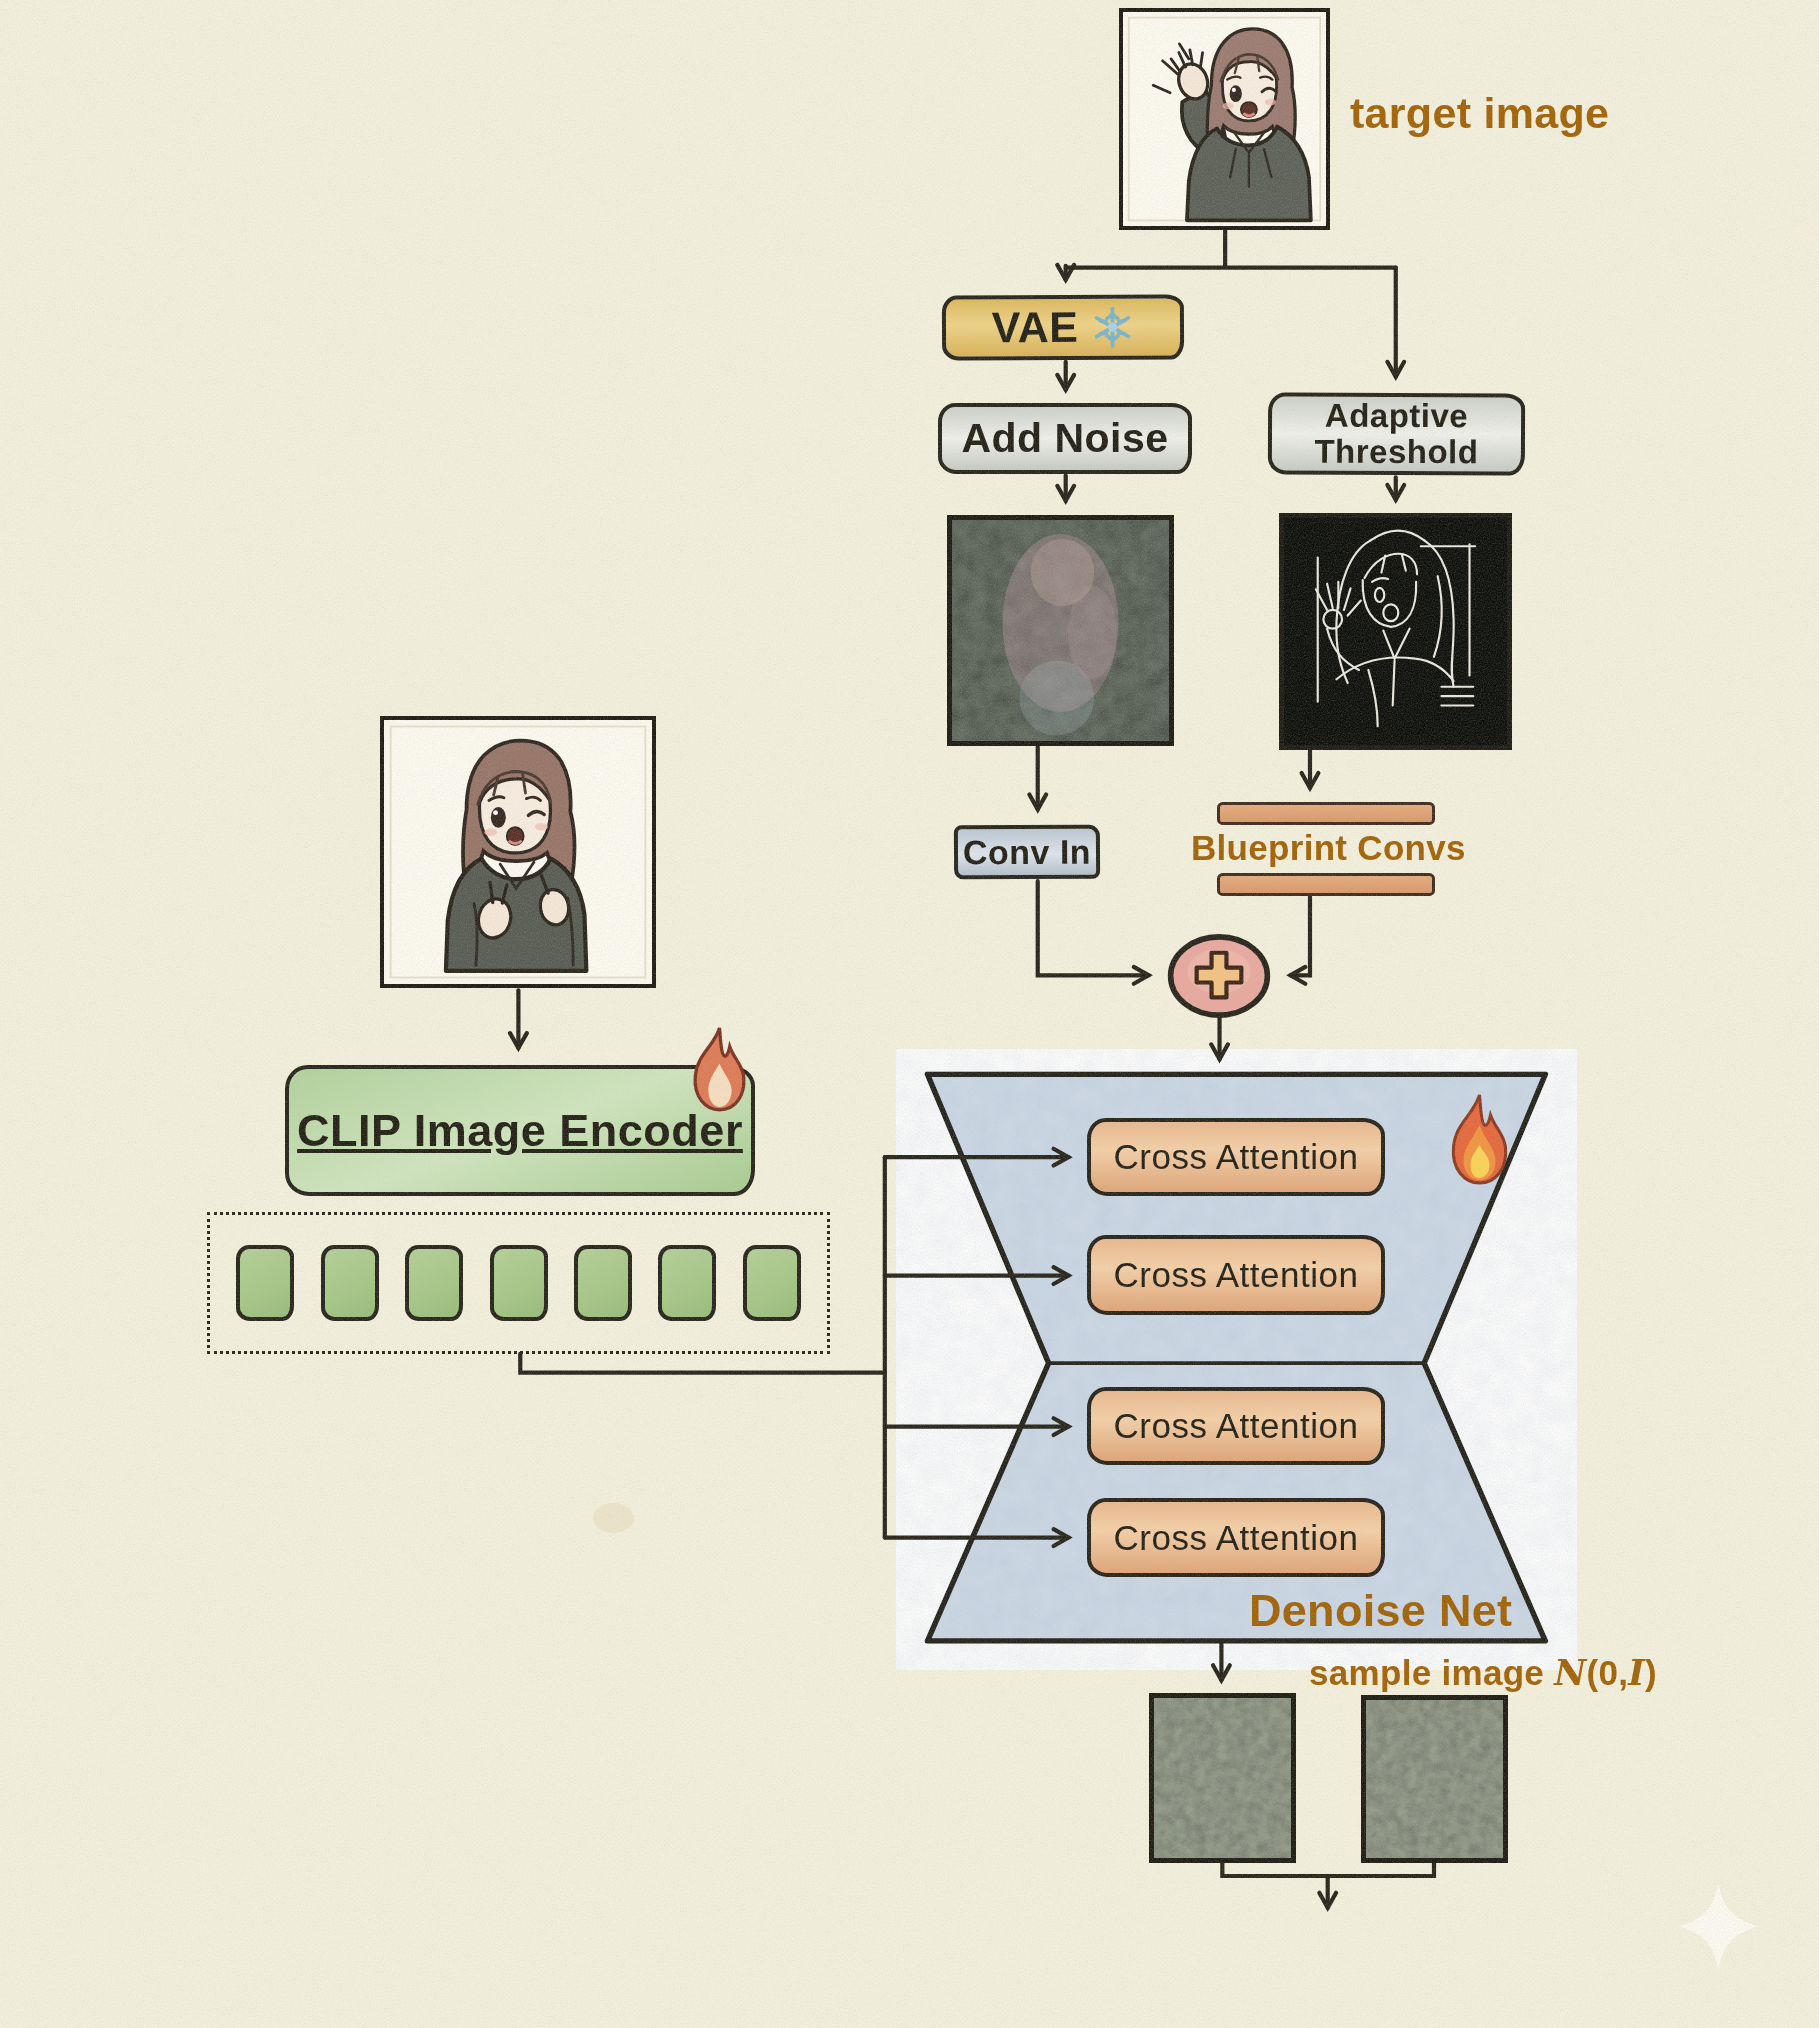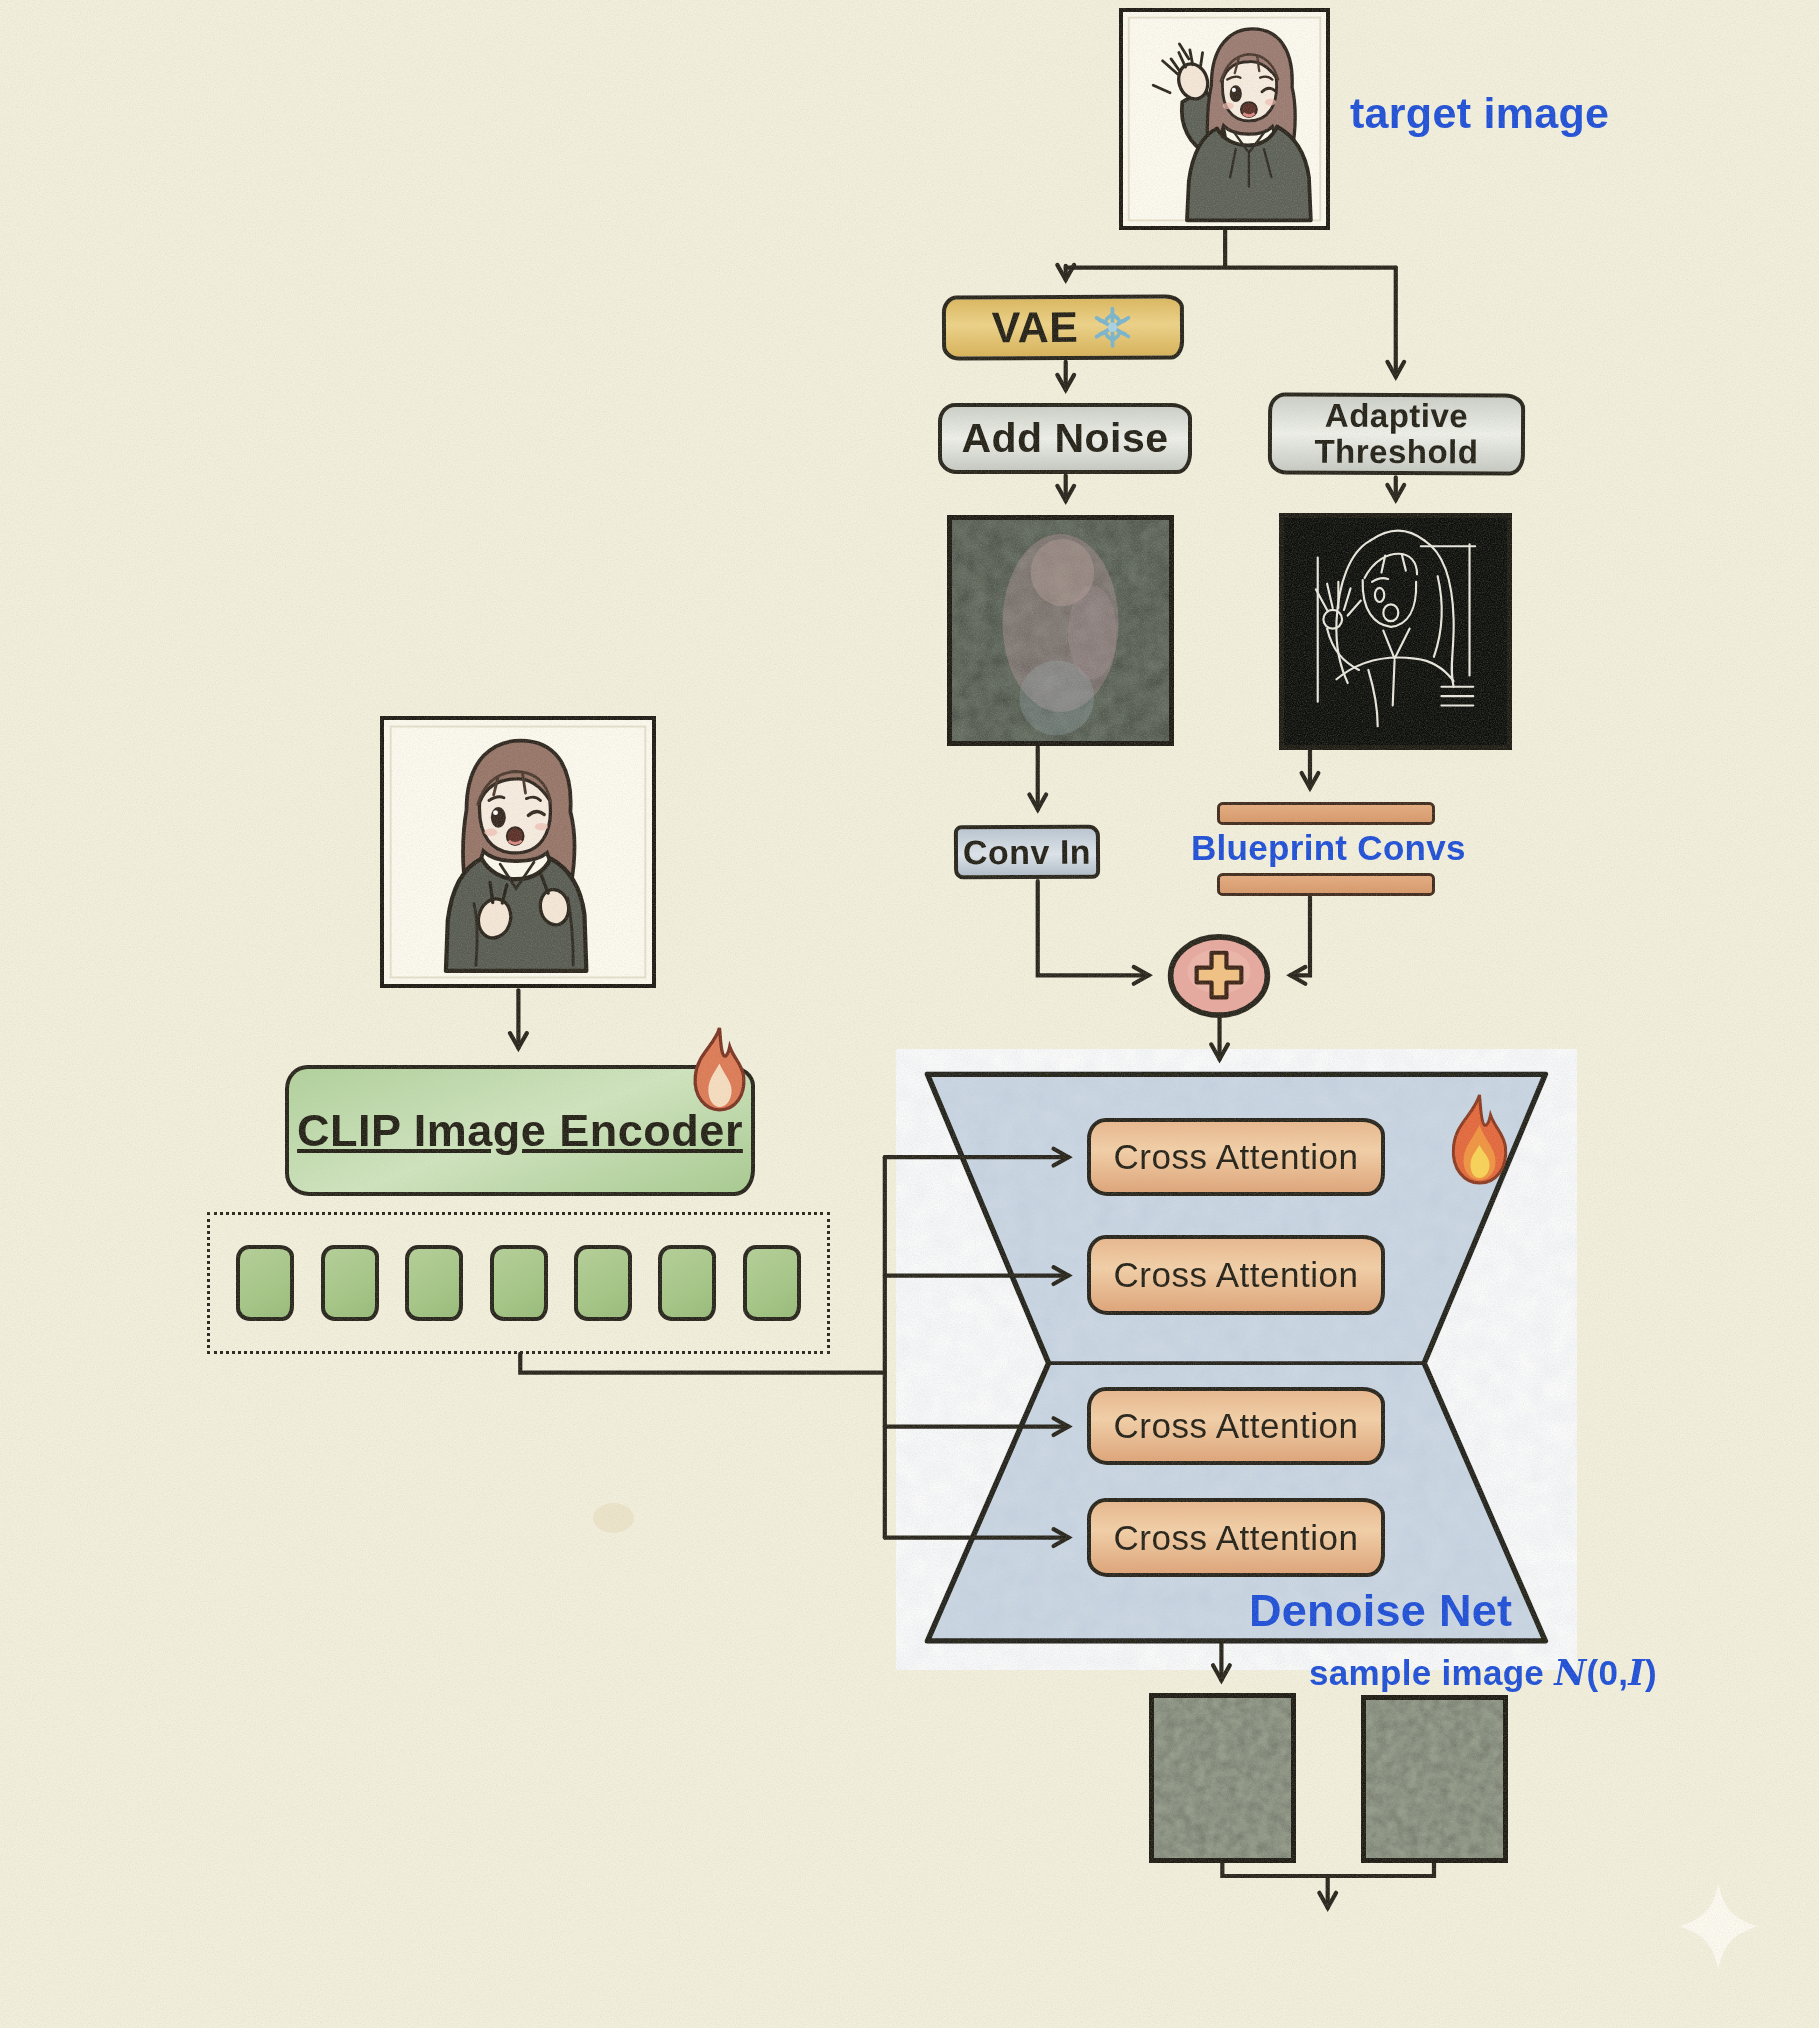--- a/index.html
+++ b/index.html
@@ -2,21 +2,21 @@
 <html style="font-size:15px"><head>
 <meta charset="utf-8">
 <style>
   html,body{margin:0;padding:0;background:#e8e4d0;}
   .canvas{position:relative;width:1820px;height:2029px;background:#f2efdd;overflow:hidden;
           font-family:"Liberation Sans","DejaVu Sans",sans-serif;color:#221f16;}
   .abs{position:absolute;}
   .box{position:absolute;box-sizing:border-box;border:4.7px solid #26231b;display:flex;
        align-items:center;justify-content:center;text-align:center;color:#221f16;
        font-weight:700;letter-spacing:0.5px;}
-  .lbl{position:absolute;color:#1d4ed8;font-weight:700;letter-spacing:0.3px;white-space:nowrap;}
+  .lbl{position:absolute;color:#a16207;font-weight:700;letter-spacing:0.3px;white-space:nowrap;}
   .vae{background:linear-gradient(180deg,#dcb85e 0%,#edd287 45%,#d8b257 100%);
        border-radius:15px 18.6px 13px 17px/17px 13px 18.6px 15px;font-size:43px;transform:rotate(-.3deg);}
   .graybox{background:linear-gradient(180deg,#ccd0c9 0%,#eef0ea 50%,#c6cac3 100%);
        border-radius:17px 20.5px 15px 18.6px/18.6px 15px 20.5px 17px;}
   .addnoise{font-size:41px;}
   .athresh{font-size:33px;line-height:1.1;transform:rotate(.2deg);}
   .convin{background:linear-gradient(180deg,#bac6d3 0%,#dde4ec 55%,#b2bfcc 100%);
        border-radius:7.5px 11.2px 7.5px 9.3px;font-size:34px;font-weight:600;transform:rotate(-.3deg);}
   .bar{position:absolute;box-sizing:border-box;border:3.7px solid #3f2a1d;
        background:linear-gradient(180deg,#e5ab7f 0%,#d7986a 100%);border-radius:5.6px;}

